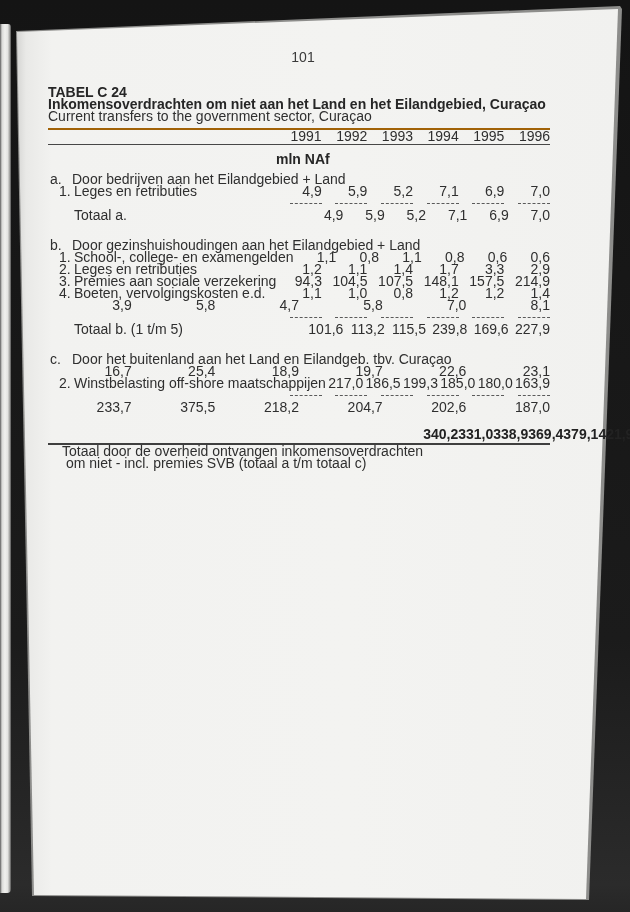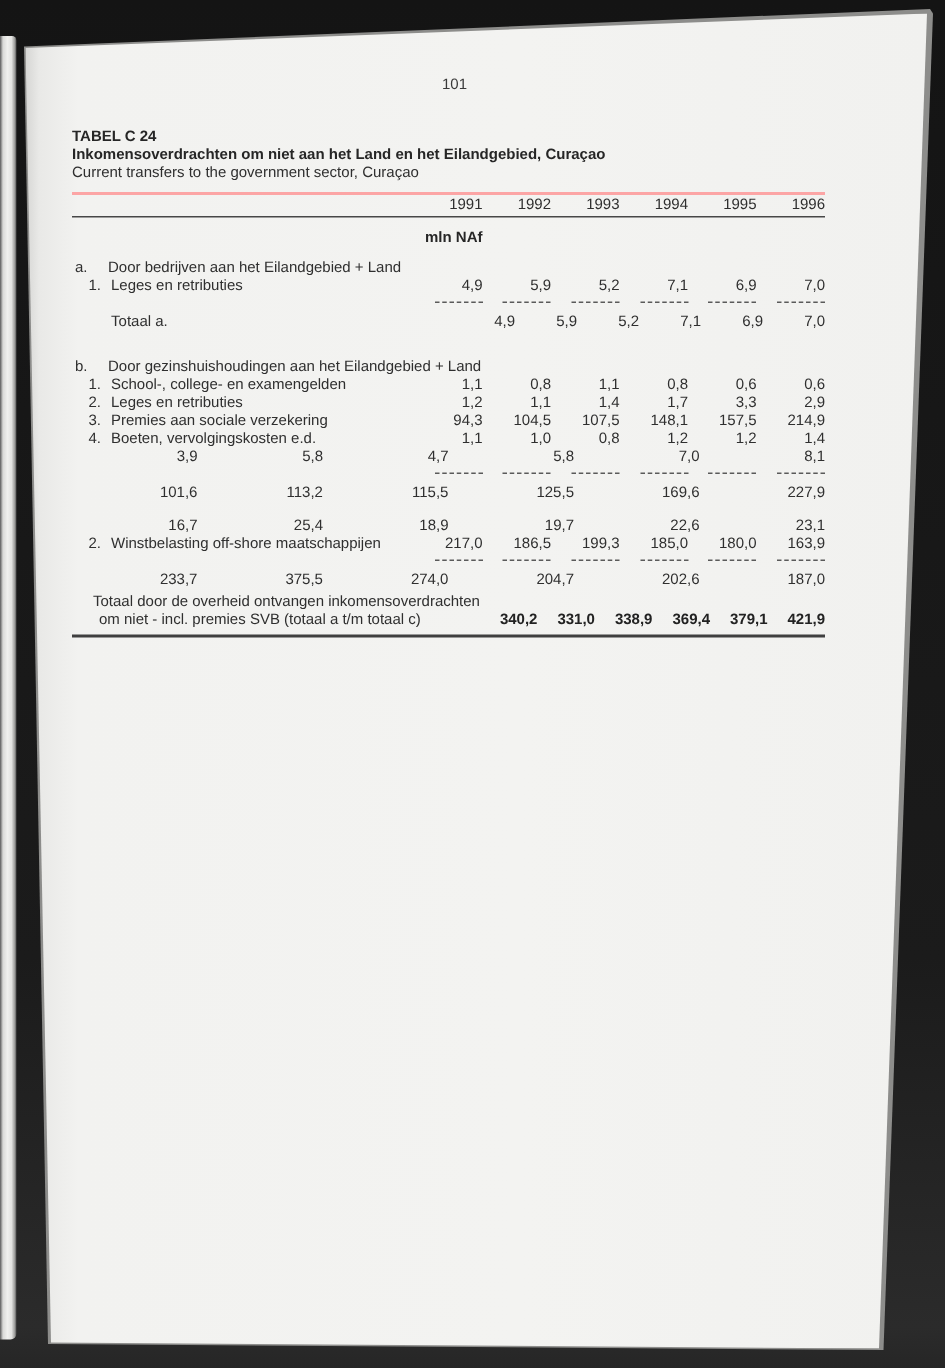--- a/index.html
+++ b/index.html
@@ -21,41 +21,41 @@
     position:absolute;left:10px;top:5px;width:613px;height:899px;
     background:#8d8d8b;
     clip-path:polygon(6px 26px,610px 1px,612px 4px,579px 895px,22px 891px);
   }
   
   .page{
     position:absolute;left:10px;top:6px;width:612px;height:898px;
     background:linear-gradient(90deg,#c7c7c5 0px,#e9e9e7 16px,#f2f2f0 42px,#f3f3f1 55%,#f1f1ef 100%);
     clip-path:polygon(7px 26px,608px 3px,576px 893px,24px 889px);
   }
-  .content{position:absolute;left:0;top:0;width:508px;height:912px;font-size:10px;line-height:12px;text-decoration:underline;}
+  .content{position:absolute;left:0;top:0;width:508px;height:912px;font-size:14px;line-height:12px;text-decoration:underline;}
   .page-number{position:absolute;left:0;top:51px;width:606px;text-align:center;color:#3a3a3a;}
   .header-block{position:absolute;left:48px;top:86px;width:520px;}
   .t-bold{font-weight:bold;color:#262626;}
   .table-wrap{position:absolute;left:48px;top:128px;width:502px;}
   .row{display:flex;height:12px;line-height:12px;}
   .cell-label{flex:0 0 228px;white-space:nowrap;overflow:visible;}
   .cell-num{flex:1 1 0;text-align:right;white-space:nowrap;}
-  .years-row{display:flex;border-top:2px solid #fca5a5;border-bottom:1px solid #474747;padding:1px 0 2px 0;height:11px;line-height:11px;}
+  .years-row{display:flex;border-top:2px solid #a16207;border-bottom:1px solid #474747;padding:1px 0 2px 0;height:11px;line-height:11px;}
   .unit-row{margin-top:8px;}
   .row-section{margin-top:8px;align-items:flex-end;}
   .row-section .prefix{display:inline-block;width:22px;padding-left:2px;}
   .row-item .prefix{display:inline-block;width:15px;margin-left:11px;}
   .row-dash{height:10px;align-items:center;}
   .dash{display:inline-block;width:32px;border-bottom:1px dashed #5a5a5a;height:0;vertical-align:middle;}
   .row-total{margin-top:2px;justify-content:flex-end;}
   .row-total .cell-label{padding-left:26px;}
   .row-spacer{height:10px;}
   .grand{display:flex;margin-top:3px;height:24px;}
   .grand .cell-label{flex:0 0 228px;}
-  .grand .gl1{padding-left:14px;height:12px;line-height:12px;}
+  .grand .gl1{padding-left:14px;height:12px;line-height:12px;margin-top:29px;}
   .grand .gl2{padding-left:18px;height:12px;line-height:12px;}
   .grand .cell-num{align-self:flex-end;font-weight:bold;color:#222;height:12px;line-height:12px;}
   .bottom-rule{border-top:2px solid #3f3f3f;margin-top:3px;height:0;}
 </style>
 </head>
 <body>
 
 <div class="page-edge-sliver"></div>
 <div class="page-under"></div>
 <div class="page"></div>
@@ -184,28 +184,38 @@
         <div class="row row-dash">
           <div class="cell-label"></div>
           <div class="cell-num"><span class="dash"></span></div>
           <div class="cell-num"><span class="dash"></span></div>
           <div class="cell-num"><span class="dash"></span></div>
           <div class="cell-num"><span class="dash"></span></div>
           <div class="cell-num"><span class="dash"></span></div>
           <div class="cell-num"><span class="dash"></span></div>
         </div>
         <div class="row row-total">
+          <div class="cell-label">Totaal b. (1 t/m 5)</div>
           <div class="cell-num">101,6</div>
           <div class="cell-num">113,2</div>
           <div class="cell-num">115,5</div>
-          <div class="cell-num">125,5</div>
+          <div class="cell-num">239,8</div>
           <div class="cell-num">169,6</div>
           <div class="cell-num">227,9</div>
         </div>
         <div class="row-spacer"></div>
+        <div class="row row-section">
+          <div class="cell-label"><span class="prefix">c.</span>Door het buitenland aan het Land en Eilandgeb. tbv. Curaçao</div>
+          <div class="cell-num"></div>
+          <div class="cell-num"></div>
+          <div class="cell-num"></div>
+          <div class="cell-num"></div>
+          <div class="cell-num"></div>
+          <div class="cell-num"></div>
+        </div>
         <div class="row row-item">
           <div class="cell-num">16,7</div>
           <div class="cell-num">25,4</div>
           <div class="cell-num">18,9</div>
           <div class="cell-num">19,7</div>
           <div class="cell-num">22,6</div>
           <div class="cell-num">23,1</div>
         </div>
         <div class="row row-item">
           <div class="cell-label"><span class="prefix">2.</span>Winstbelasting off-shore maatschappijen</div>
@@ -221,21 +231,21 @@
           <div class="cell-num"><span class="dash"></span></div>
           <div class="cell-num"><span class="dash"></span></div>
           <div class="cell-num"><span class="dash"></span></div>
           <div class="cell-num"><span class="dash"></span></div>
           <div class="cell-num"><span class="dash"></span></div>
           <div class="cell-num"><span class="dash"></span></div>
         </div>
         <div class="row row-total">
           <div class="cell-num">233,7</div>
           <div class="cell-num">375,5</div>
-          <div class="cell-num">274,0</div>
+          <div class="cell-num">218,2</div>
           <div class="cell-num">204,7</div>
           <div class="cell-num">202,6</div>
           <div class="cell-num">187,0</div>
         </div>
         <div class="grand">
           <div class="cell-label">
             <div class="gl1">Totaal door de overheid ontvangen inkomensoverdrachten</div>
             <div class="gl2">om niet - incl. premies SVB (totaal a t/m totaal c)</div>
           </div>
           <div class="cell-num t-bold">340,2</div>

